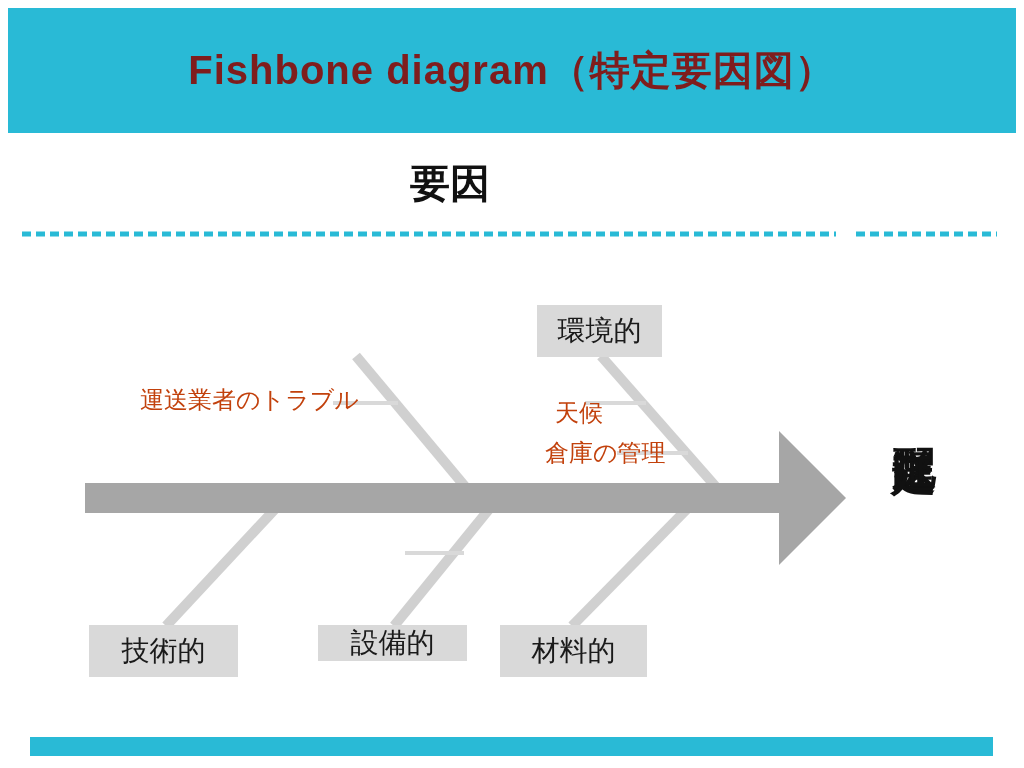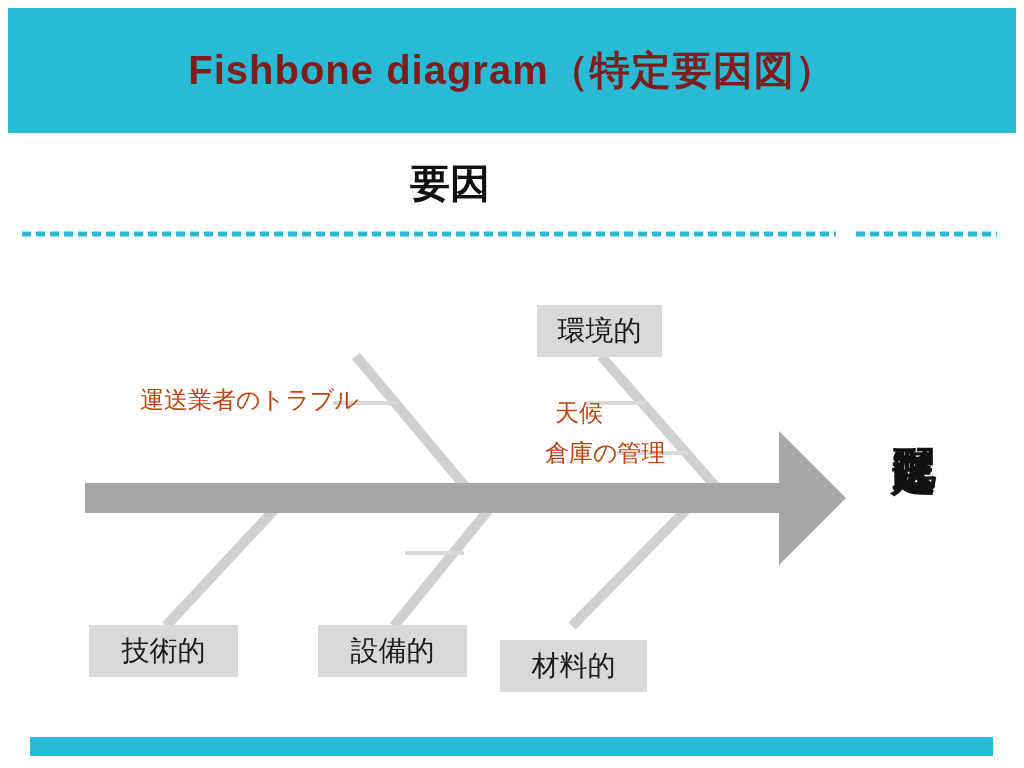--- a/index.html
+++ b/index.html
@@ -50,22 +50,22 @@
     display: flex;
     align-items: center;
     justify-content: center;
     font-size: 28px;
     color: #1a1a1a;
     white-space: nowrap;
   }
   .cat-box.human        { left:  293px; top: 305px; width: 149px; height: 52px; }
   .cat-box.environmental{ left:  537px; top: 305px; width: 125px; height: 52px; }
   .cat-box.technical    { left:   89px; top: 625px; width: 149px; height: 52px; }
-  .cat-box.equipment    { left:  318px; top: 625px; width: 149px; height: 52px; }
-  .cat-box.material     { left:  500px; top: 640px; width: 147px; height: 52px; }
+  .cat-box.equipment    { left:  318px; top: 625px; width: 149px; height: 36px; }
+  .cat-box.material     { left:  500px; top: 625px; width: 147px; height: 52px; }
   .cause-label {
     position: absolute;
     font-size: 24px;
     color: #c2410c;
     white-space: nowrap;
     line-height: 1.2;
     margin-left: 36px;
   }
   .cause-label.carrier   { left: 104px; top: 386px; }
   .cause-label.weather   { left: 519px; top: 399px; }

